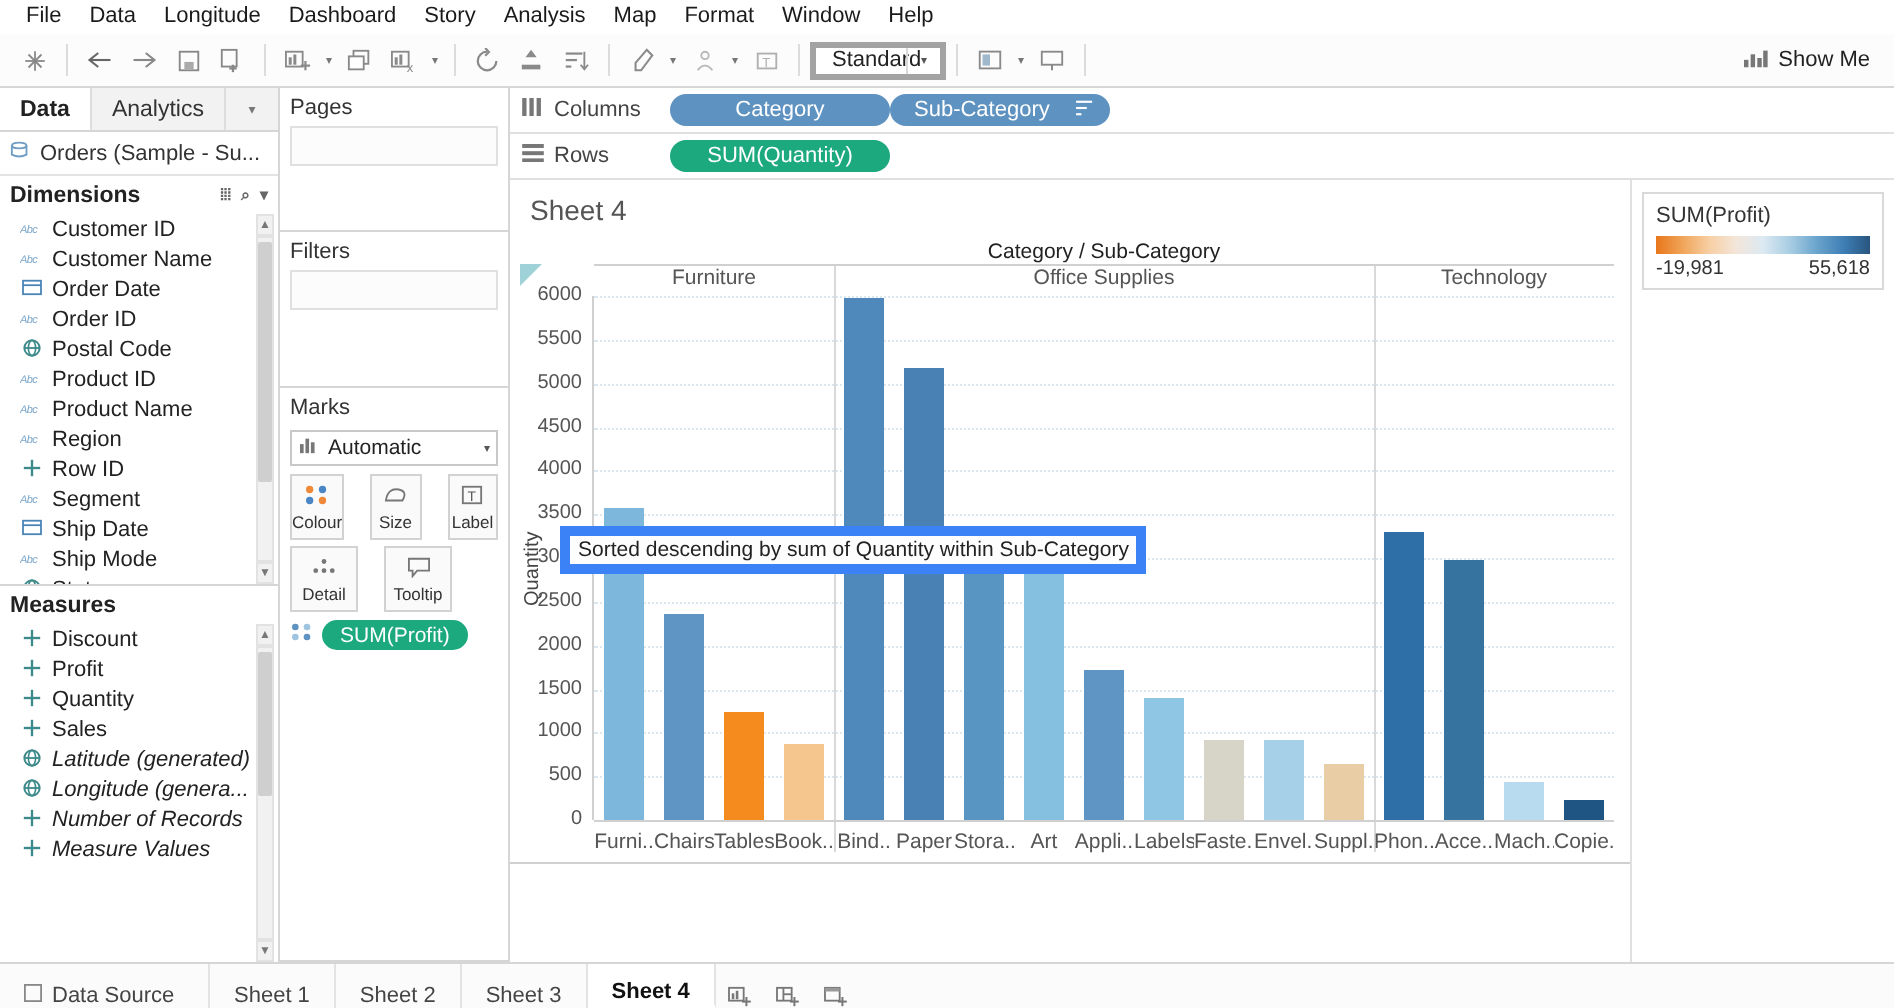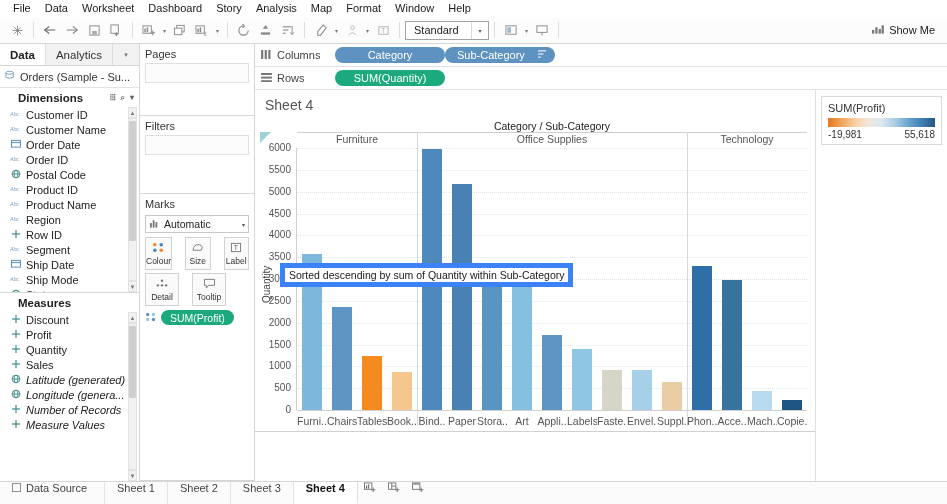--- a/index.html
+++ b/index.html
@@ -15,38 +15,38 @@
 
   
   .menubar { height:17px; display:flex; align-items:center; padding-left:6px; background:#fff; font-size:11px; }
   .menubar .mi { padding:0 7px; color:#1a1a1a; cursor:default; line-height:17px; }
 
   
   .toolbar { height:27px; display:flex; align-items:center; border-bottom:1px solid #d6d6d6; background:#fcfcfc; padding:0 6px; }
   .tb-btn { width:22px; height:21px; display:flex; align-items:center; justify-content:center; color:#5a5a5a; font-size:12px; position:relative; }
   .tb-sep { width:1px; height:16px; background:#dcdcdc; margin:0 5px; }
   .tb-caret { font-size:6px; color:#777; width:9px; text-align:center; }
-  .tb-select { height:19px; border:1px solid #a3a3a3; background:#fff; display:flex; align-items:center;
-               font-size:11px; padding-left:8px; width:84px; color:#222; position:relative; }
+  .tb-select { height:19px; border:3px solid #a3a3a3; background:#fff; display:flex; align-items:center;
+               font-size:11px; padding-left:8px; width:68px; color:#222; position:relative; }
   .tb-select .arrow { position:absolute; right:0; top:0; bottom:0; width:17px; border-left:1px solid #dadada;
                display:flex; align-items:center; justify-content:center; font-size:6px; color:#555; }
   .showme { margin-left:auto; display:flex; align-items:center; gap:5px; font-size:11px; color:#222; padding-right:6px;}
 
   
   .body { flex:1; display:flex; min-height:0; }
 
   
   .leftpane { width:140px; border-right:1px solid #d6d6d6; display:flex; flex-direction:column; background:#fff; }
   .dp-tabs { display:flex; height:22px; border-bottom:1px solid #d6d6d6; align-items:stretch; }
   .dp-tab { display:flex; align-items:center; padding:0 10px; font-size:11.5px; }
   .dp-tab.active { font-weight:bold; color:#222; }
   .dp-tab.inactive { color:#333; background:#f2f2f2; border-left:1px solid #ddd; border-right:1px solid #ddd; }
   .dp-tabend { flex:1; background:#f2f2f2; display:flex; align-items:center; justify-content:center; color:#777; font-size:7px; }
   .ds-row { display:flex; align-items:center; gap:4px; height:22px; padding:0 5px; border-bottom:1px solid #e3e3e3; font-size:11px; color:#333; }
-  .pane-hdr { display:flex; align-items:center; height:19px; padding:0 5px; font-weight:bold; font-size:11.5px; color:#222;margin-left:13px; }
+  .pane-hdr { display:flex; align-items:center; height:19px; padding:0 5px; font-weight:bold; font-size:11.5px; color:#222; }
   .pane-hdr .tools { margin-left:auto; display:flex; align-items:center; gap:5px; color:#666; font-size:8px; }
   .fieldlist { position:relative; }
   .field { display:flex; align-items:center; gap:5px; height:15px; padding-left:10px; font-size:11px; color:#222; white-space:nowrap; }
   .field .ic { width:11px; text-align:center; font-size:7.5px; flex:none; }
   .ic.abc { color:#6f9dc4; font-size:6.5px; letter-spacing:-.3px; font-style:italic;}
   .ic.date { color:#4a86b5; }
   .ic.geo  { color:#3d8a8a; }
   .ic.num  { color:#3d8a8a; }
   .italic { font-style:italic; }
   .scrollbar { position:absolute; right:2px; width:9px; background:#f1f1f1; border:1px solid #e2e2e2; }
@@ -102,34 +102,34 @@
   .gridline { position:absolute; height:1px; }
   .bar { position:absolute; bottom:0; }
   .xlabel { position:absolute; font-size:10.5px; color:#555; text-align:center; overflow:hidden; white-space:nowrap;}
   .axisline { position:absolute; background:#d0d0d0; }
   .tooltipbox { position:absolute; background:#fdfdfd; border:5px solid #3b82f6; font-size:10.5px; color:#222;
                 padding:1px 4px; white-space:nowrap; z-index:20; }
   .cornerflag { position:absolute; width:0; height:0; border-left:11px solid #9ed2d8; border-bottom:11px solid transparent; }
 
   
   .bottombar { height:23px; border-top:1px solid #d6d6d6; background:#fbfbfb; display:flex; align-items:stretch; }
-  .bt { display:flex; align-items:flex-start; padding:0 12px; font-size:11px; color:#444; border-right:1px solid #e3e3e3; }
+  .bt { display:flex; align-items:flex-end; padding:0 12px; font-size:11px; color:#444; border-right:1px solid #e3e3e3; }
   .bt.ds { gap:5px; width:105px; }
   .bt.active { background:#fff; font-weight:bold; color:#111; border-bottom:2px solid #fff; }
   .bt.newicon { padding:0 6px; color:#666; font-size:10px; border-right:none;}
 </style>
 </head>
 <body>
 
 <div class="app">
 
   <div class="menubar" id="menubar">
       <div class="mi">File</div>
       <div class="mi">Data</div>
-      <div class="mi">Worksheet</div>
+      <div class="mi">Longitude</div>
       <div class="mi">Dashboard</div>
       <div class="mi">Story</div>
       <div class="mi">Analysis</div>
       <div class="mi">Map</div>
       <div class="mi">Format</div>
       <div class="mi">Window</div>
       <div class="mi">Help</div>
     </div>
 
   <div class="toolbar">

